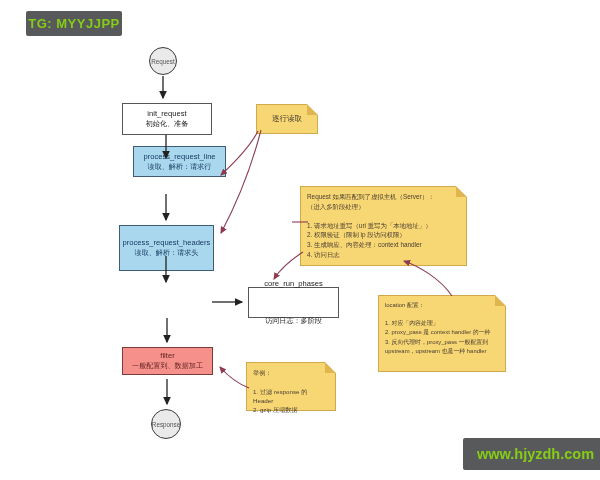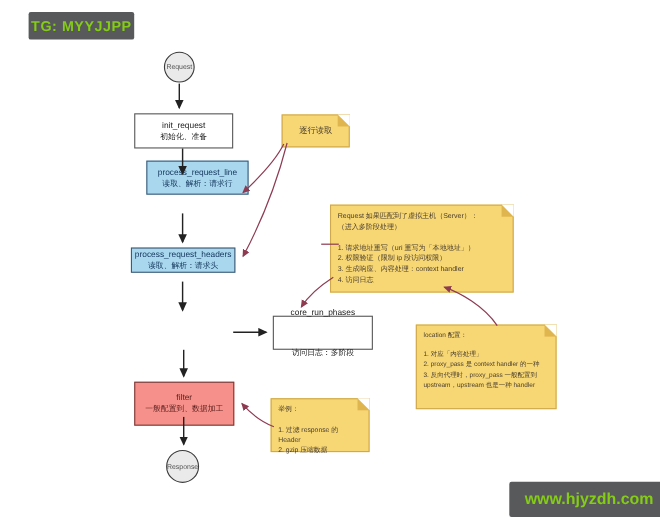--- a/index.html
+++ b/index.html
@@ -16,26 +16,26 @@
 
   
   .node{position:absolute;border:1px solid #565656;display:flex;flex-direction:column;
         align-items:center;justify-content:center;gap:1px;text-align:center;
         box-sizing:border-box;background:#fff;}
   .node-title{font-size:7.6px;color:#222;}
   .node-sub{font-size:7.1px;color:#222;}
   .n-init{left:122px;top:103px;width:90px;height:32px;}
   .n-line{left:120px;top:146px;width:93px;height:31px;background:#a9d7ee;border-color:#3f5b75;margin-left:13px;}
   .n-line .node-title,.n-line .node-sub{color:#14365c;}
-  .n-headers{left:119px;top:225px;width:95px;height:23px;background:#a9d7ee;border-color:#3f5b75;}
+  .n-headers{left:119px;top:225px;width:95px;height:46px;background:#a9d7ee;border-color:#3f5b75;}
   .n-headers .node-title,.n-headers .node-sub{color:#14365c;}
   .n-handler{left:122px;top:287px;width:89px;height:31px;background:#94d16e;border-color:#41612f;}
   .n-handler .node-title,.n-handler .node-sub{color:#1d3a10;}
   .n-core{left:248px;top:287px;width:91px;height:31px;gap:28px;}
-  .n-filter{left:122px;top:347px;width:91px;height:40px;background:#f5918a;border-color:#7a3b3b;}
+  .n-filter{left:122px;top:347px;width:91px;height:28px;background:#f5918a;border-color:#7a3b3b;}
   .n-filter .node-title,.n-filter .node-sub{color:#5c1f1f;}
 
   
   .endpoint{position:absolute;border:1.4px solid #3a3a3a;border-radius:50%;
             background:#eaeaea;display:flex;align-items:center;justify-content:center;
             font-size:6.3px;color:#555;box-sizing:border-box;}
   .ep-request{left:149px;top:47px;width:28px;height:28px;}
   .ep-response{left:151px;top:409px;width:30px;height:30px;}
 
   

